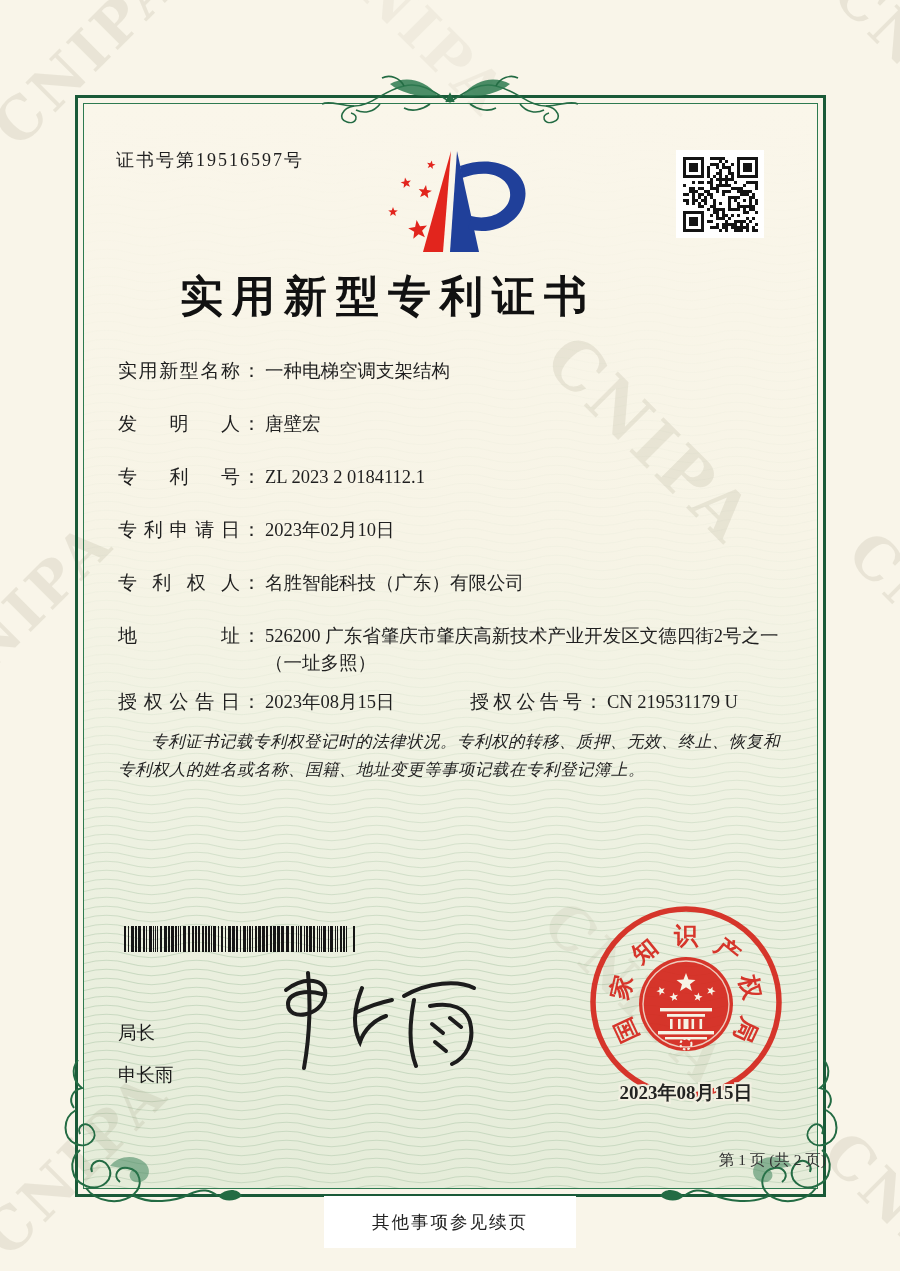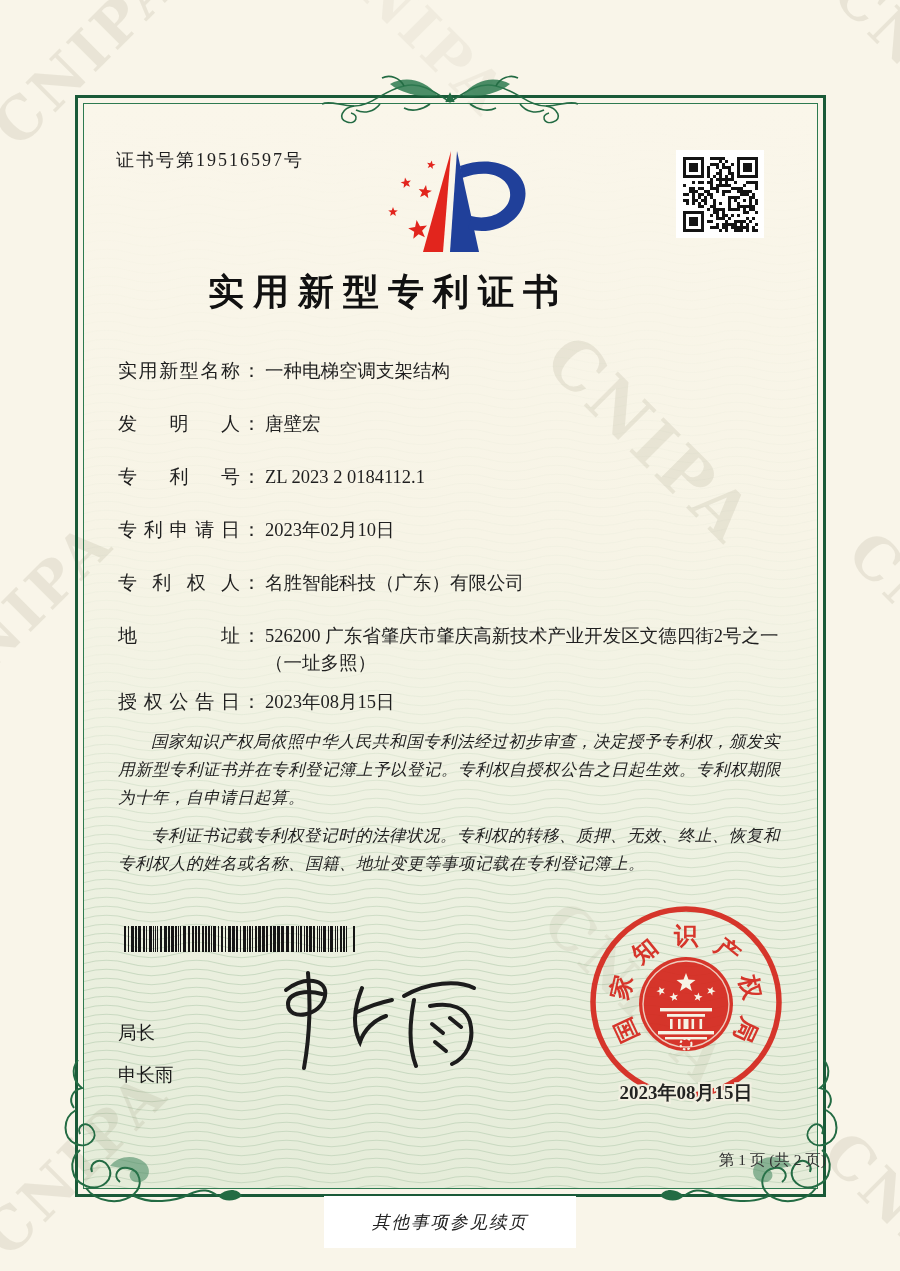--- a/index.html
+++ b/index.html
@@ -22,21 +22,21 @@
   .waves-svg { position:absolute; left:0; top:0; }
   .ornament { position:absolute; z-index:3; }
 
   
   .content { position:absolute; left:0; top:0; width:900px; height:1271px; z-index:4; }
   .cert-no { position:absolute; left:116px; top:148px; font-size:18px; letter-spacing:2px; }
   .logo-svg { position:absolute; left:380px; top:150px; }
   .qr-box { position:absolute; left:676px; top:150px; width:88px; height:88px; background:#ffffff; }
   .qr-box svg { position:absolute; left:7px; top:7px; }
   .doc-title { position:absolute; left:0; top:268px; width:776px; text-align:center;
-               font-size:36px; font-weight:bold; letter-spacing:9px; color:#111; }
+               font-size:43px; font-weight:bold; letter-spacing:9px; color:#111; }
 
   .fields { position:absolute; left:118px; top:358px; width:672px; }
   .frow { position:relative; min-height:53px; font-size:18.5px; }
   .frow.addr { min-height:66px;text-decoration:underline; }
   .flabel { display:inline-block; width:122px; text-align:justify; text-align-last:justify;
             vertical-align:top; font-size:19px; }
   .fcolon { display:inline-block; vertical-align:top; margin:0 4px 0 2px; font-size:19px; }
   .fvalue { display:inline-block; vertical-align:top; max-width:520px; line-height:27px; }
   .grant-grp2 { position:absolute; left:352px; top:0; }
   .grant-grp2 .flabel { width:112px; }
@@ -54,21 +54,21 @@
   .director-block .row2 { margin-top:17px; }
   .sig-svg { position:absolute; left:262px; top:968px; }
 
   .seal-svg { position:absolute; left:581px; top:898px; opacity:0.93; }
 
   .page-footer { position:absolute; left:75px; top:1150px; width:751px; text-align:right;
                  font-size:15.5px; color:#333; }
   .cont-box { position:absolute; left:50%; top:1196px; transform:translateX(-50%);
               width:252px; height:52px; background:#ffffff; display:flex;
               align-items:center; justify-content:center; z-index:5; }
-  .cont-box span { font-size:17.5px; font-style:italic; letter-spacing:2px; color:#222; }
+  .cont-box span { font-size:17.5px; letter-spacing:2px; color:#222; }
 </style>
 </head>
 <body>
 
 <div class="page">
 
   <span class="wm" style="left:-30px;top:20px;transform:rotate(-45deg);">CNIPA</span>
   <span class="wm" style="left:300px;top:-10px;transform:rotate(45deg);opacity:0.08;">CNIPA</span>
   <span class="wm" style="left:810px;top:30px;transform:rotate(45deg);">CNIPA</span>
   <span class="wm" style="left:520px;top:400px;transform:rotate(45deg);font-size:66px;">CNIPA</span>
@@ -490,25 +490,27 @@
         <span class="flabel">专利申请日</span><span class="fcolon">：</span><span class="fvalue">2023年02月10日</span>
       </div>
       <div class="frow">
         <span class="flabel">专利权人</span><span class="fcolon">：</span><span class="fvalue">名胜智能科技（广东）有限公司</span>
       </div>
       <div class="frow addr">
         <span class="flabel">地址</span><span class="fcolon">：</span><span class="fvalue">526200 广东省肇庆市肇庆高新技术产业开发区文德四街2号之一（一址多照）</span>
       </div>
       <div class="frow">
         <span class="flabel">授权公告日</span><span class="fcolon">：</span><span class="fvalue">2023年08月15日</span>
+        <span class="grant-grp2">
+          <span class="flabel">授权公告号</span><span class="fcolon">：</span><span class="fvalue">CN 219531179 U</span>
+        </span>
       </div>
     </div>
 
     <div class="paras">
-      <p>国家知识产权局依照中华人民共和国专利法经过初步审查，决定授予专利权，颁发实用新型专利证书并在专利登记簿上予以登记。专利权自授权公告之日起生效。专利权期限为十年，自申请日起算。</p>
       <p>专利证书记载专利权登记时的法律状况。专利权的转移、质押、无效、终止、恢复和专利权人的姓名或名称、国籍、地址变更等事项记载在专利登记簿上。</p>
     </div>
 
     <div class="barcode">
         <i style="left:0;width:2px"></i>
         <i style="left:4px;width:1px"></i>
         <i style="left:7px;width:3px"></i>
         <i style="left:11px;width:2px"></i>
         <i style="left:14px;width:3px"></i>
         <i style="left:19px;width:2px"></i>

